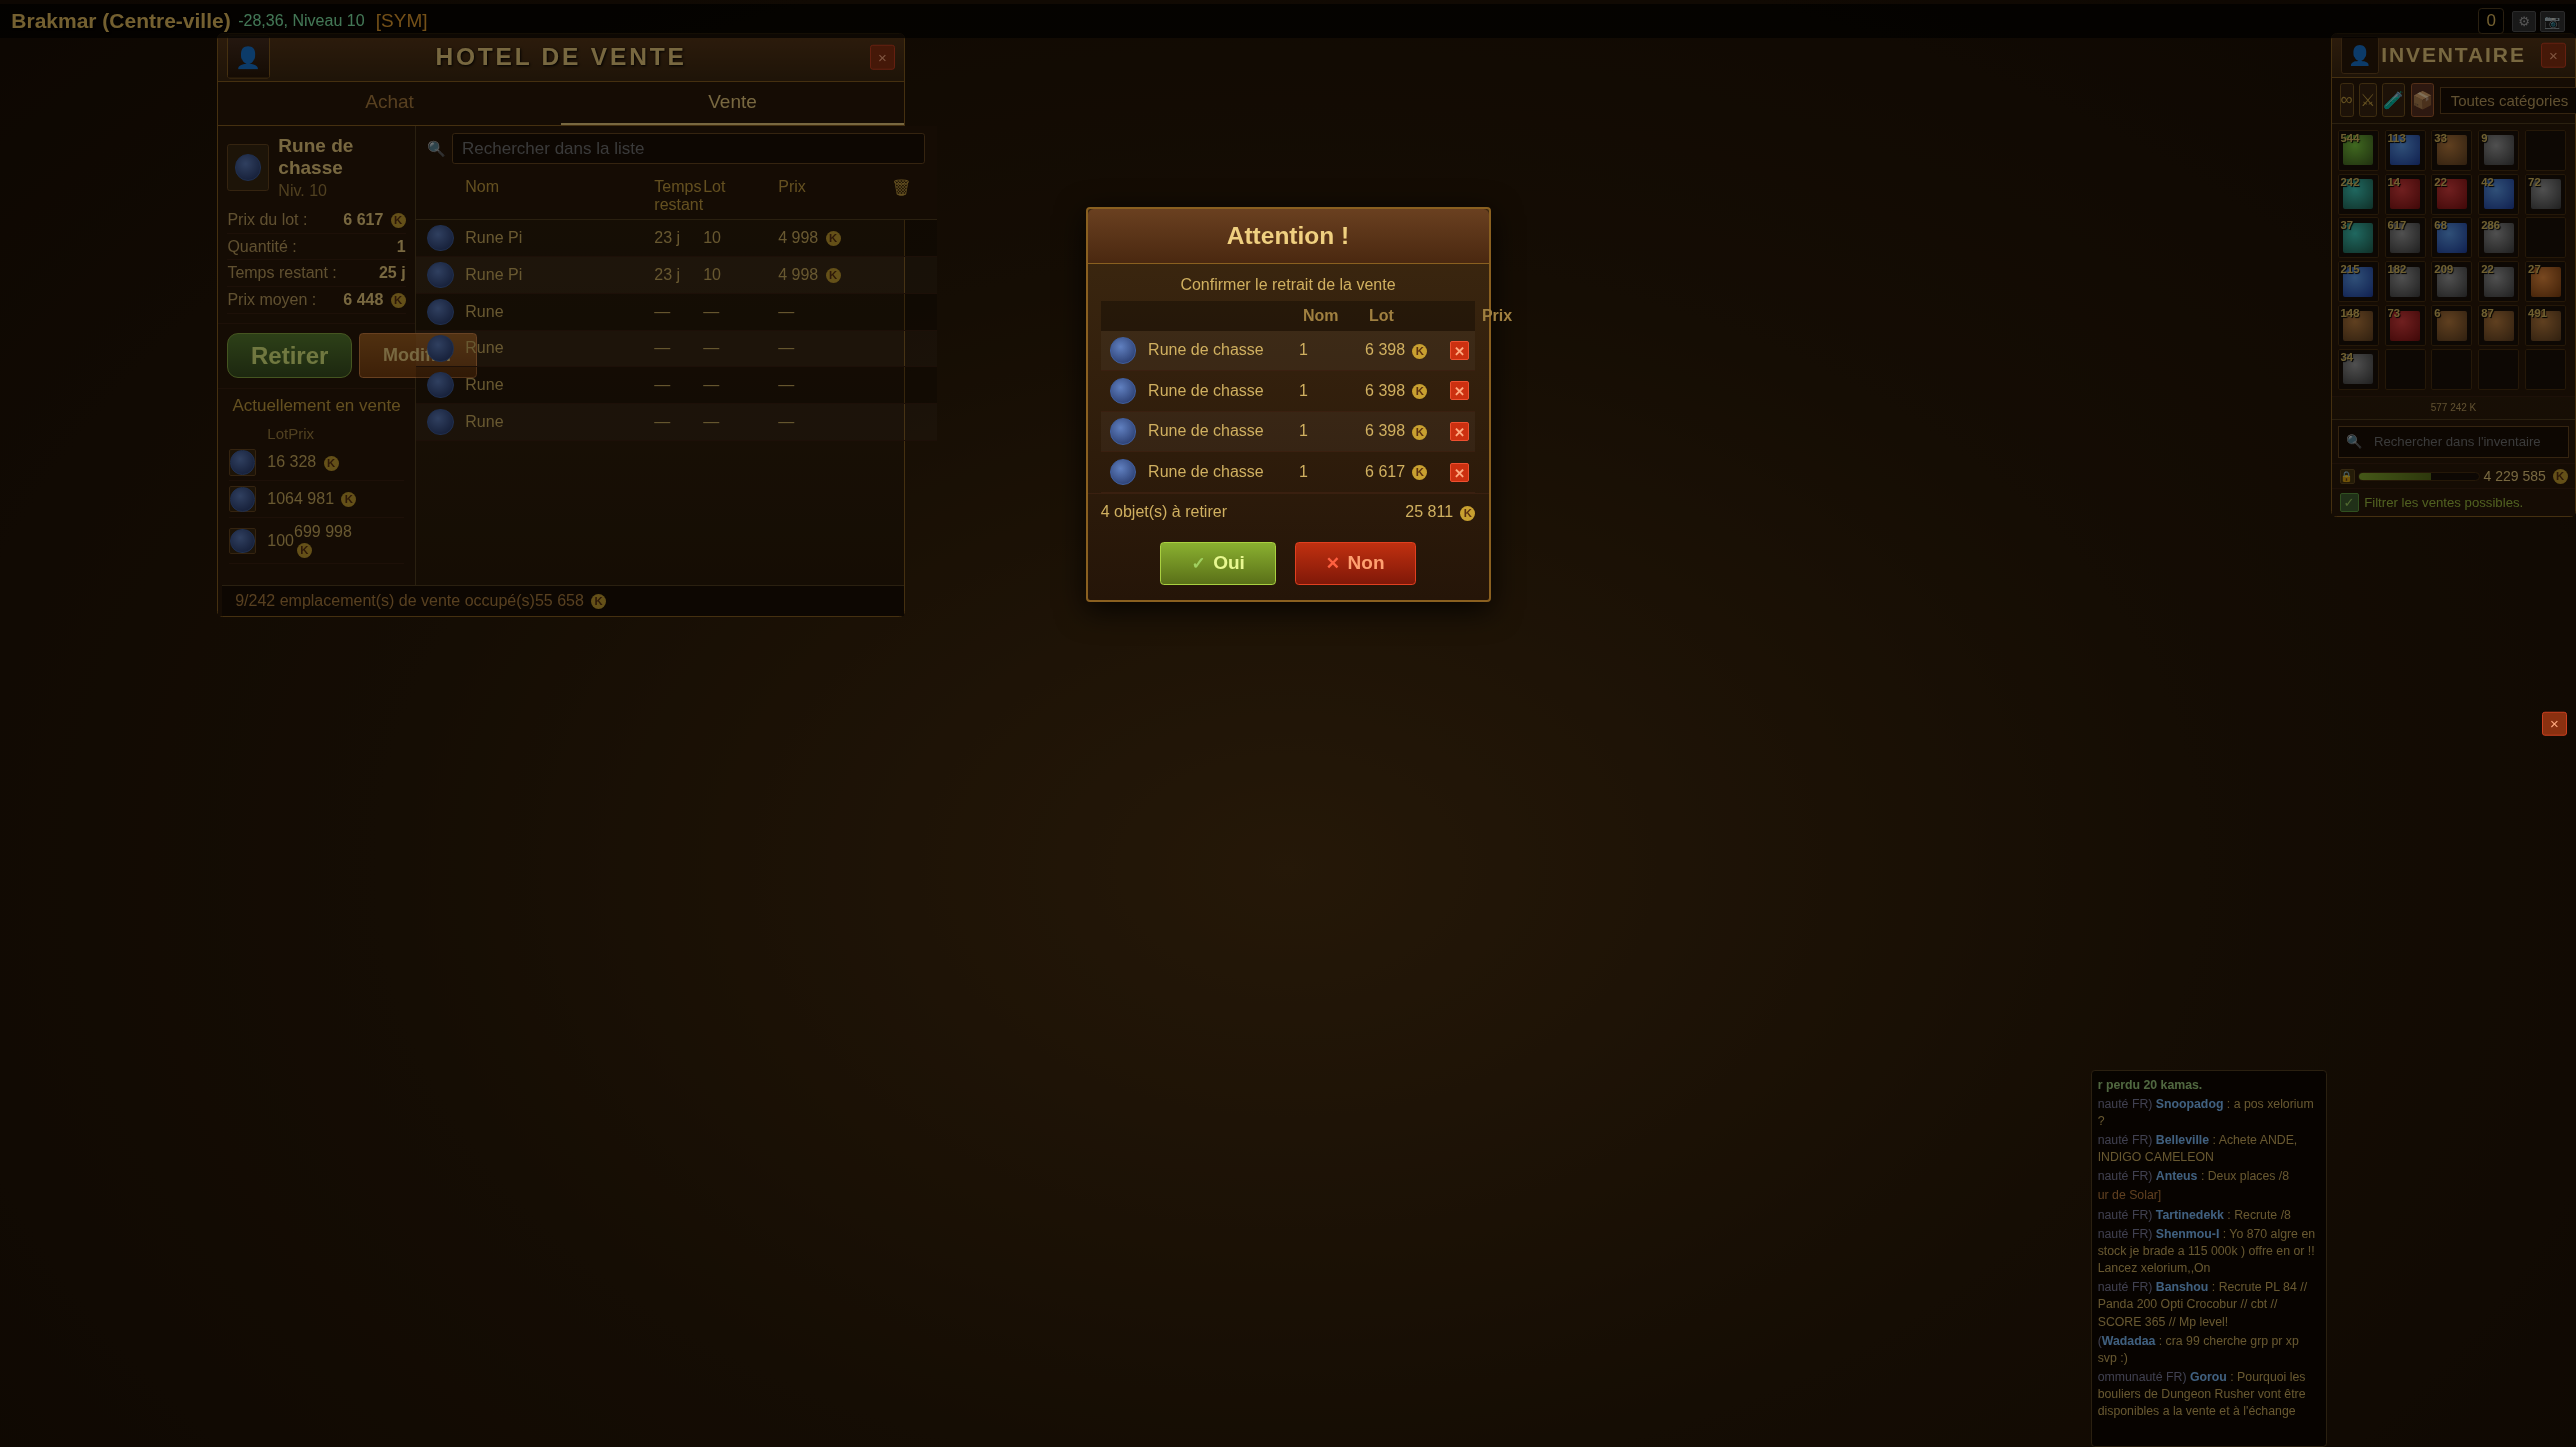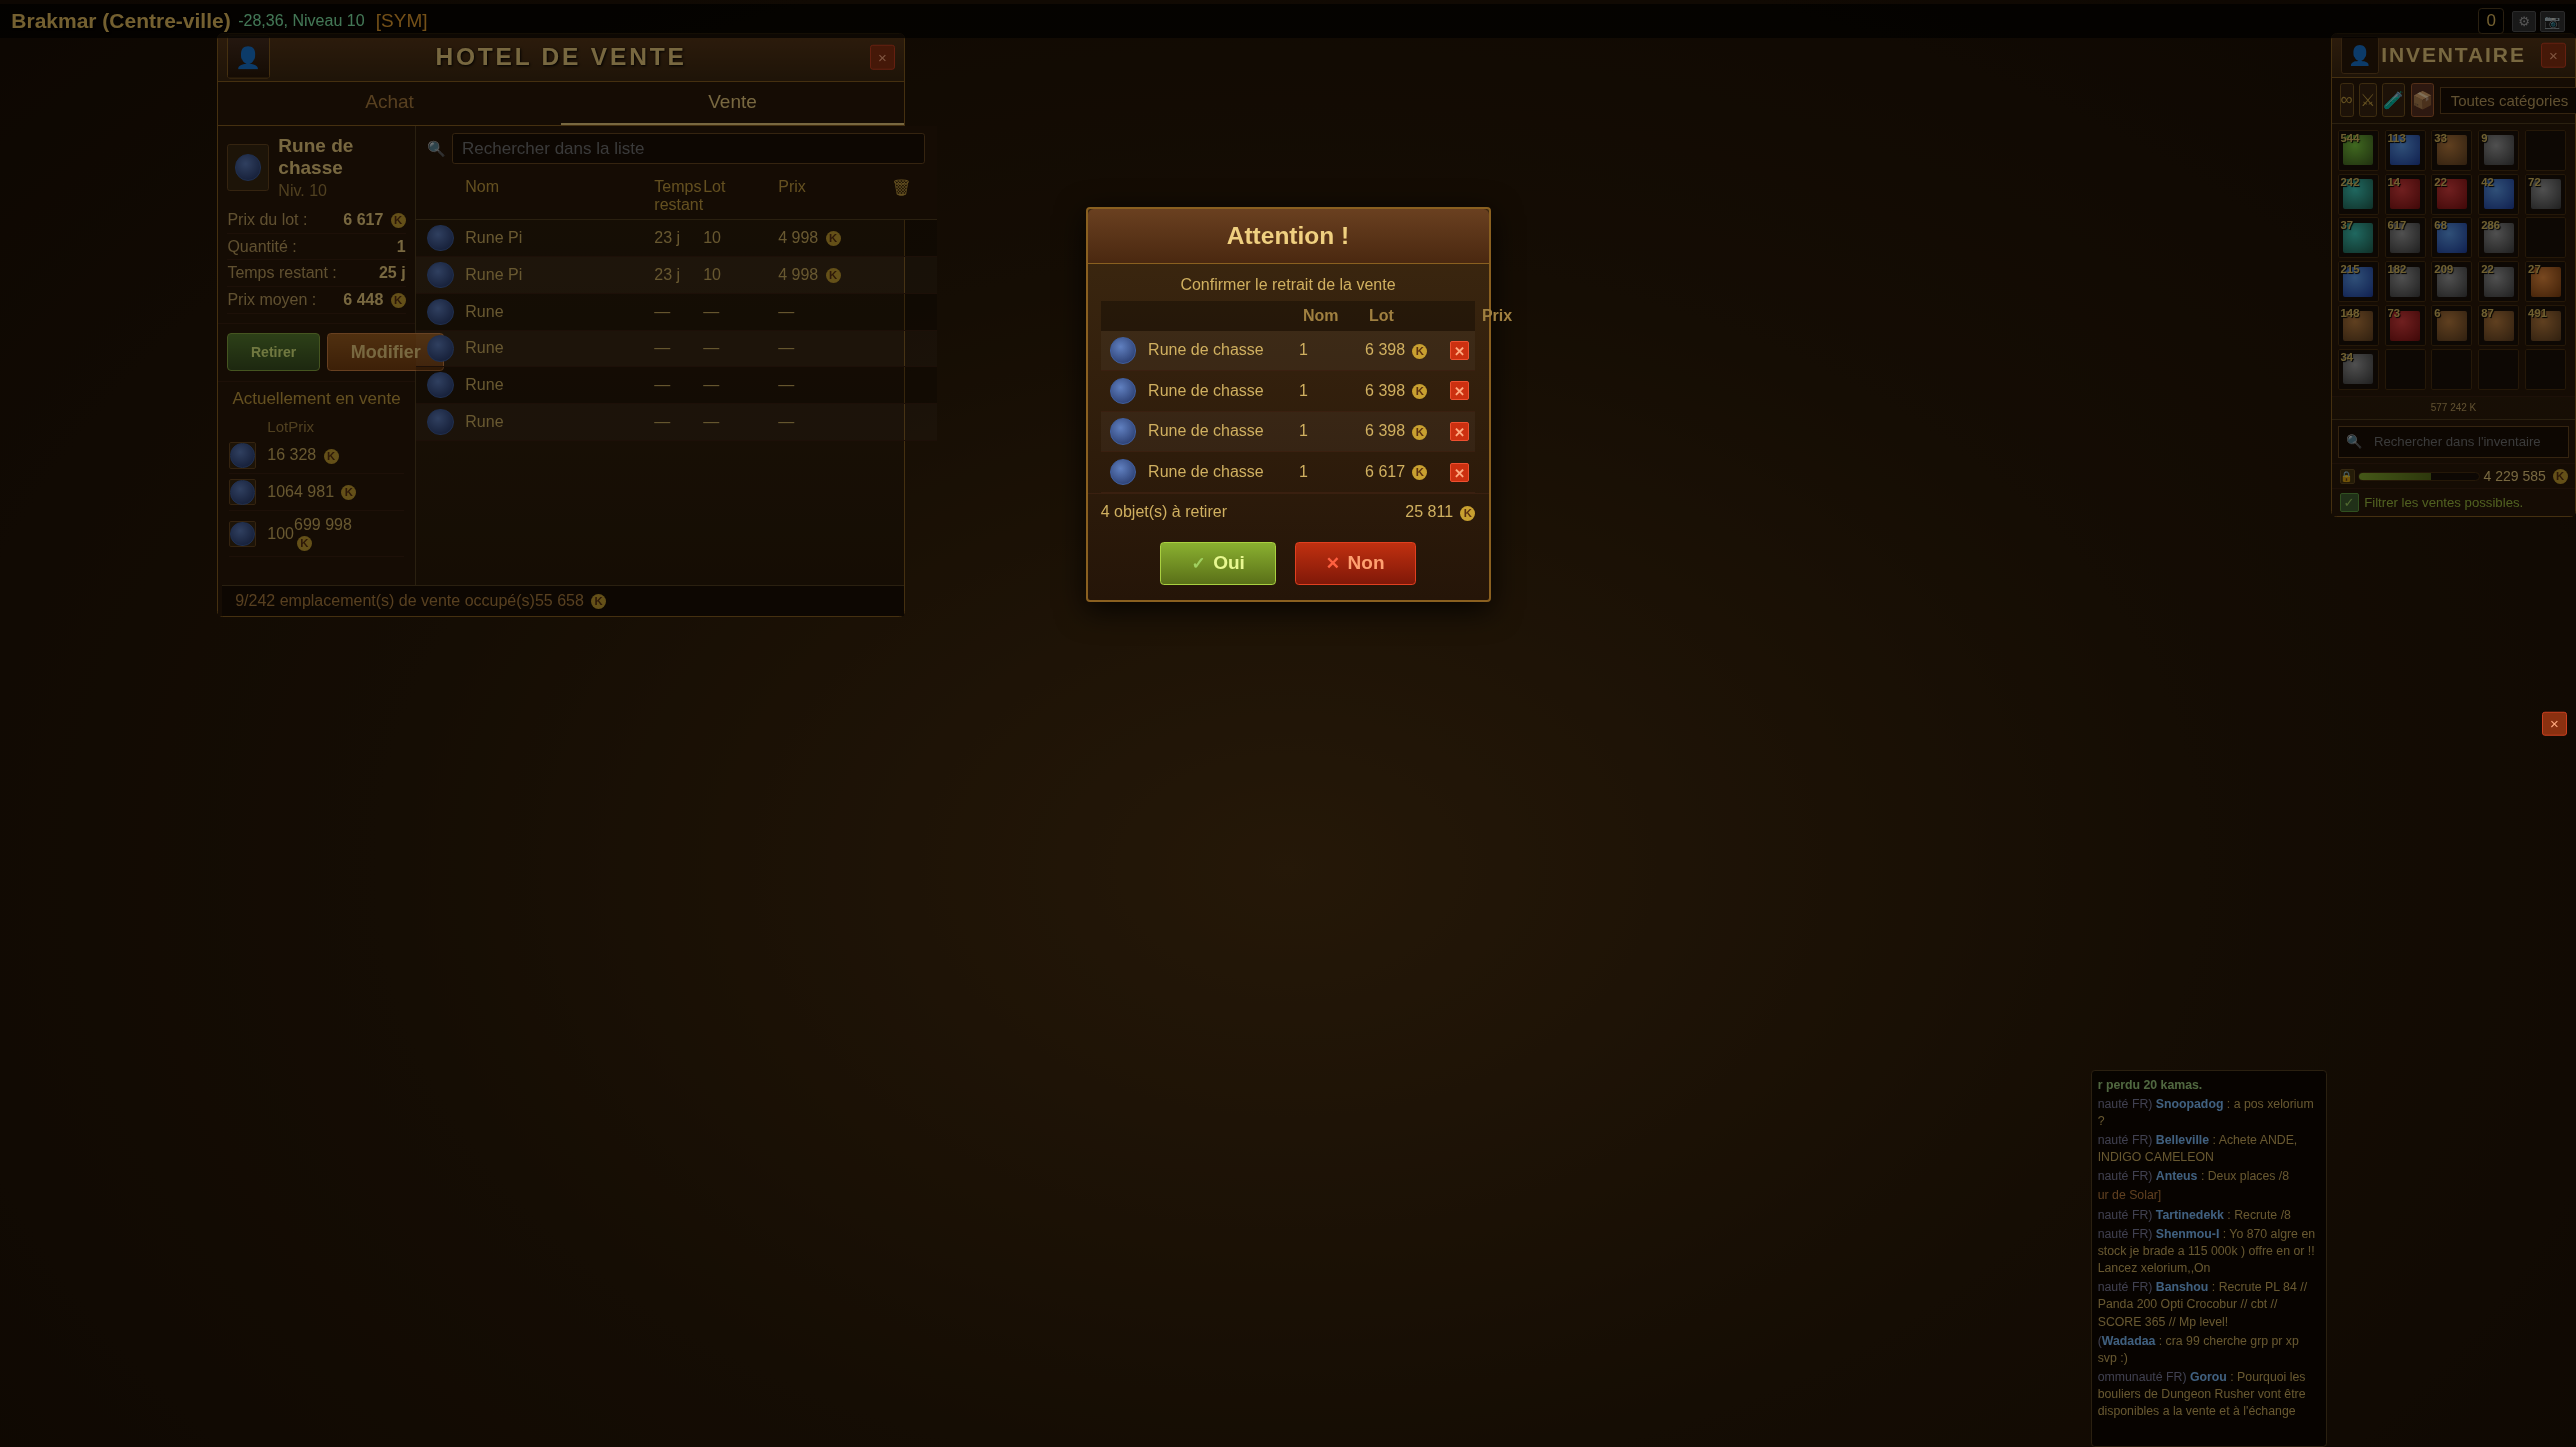--- a/index.html
+++ b/index.html
@@ -215,23 +215,23 @@
       line-height: 15px;
       color: #5a3010;
       font-weight: bold;
     }
 
     
     .btn-green {
       background: linear-gradient(180deg, #5a8030 0%, #3a5020 100%);
       border: 1.9px solid #8aaa40;
       color: #e0f080;
-      font-size: 14px;
+      font-size: 24px;
       padding: 7.5px 22.6px;
-      border-radius: 4px;
+      border-radius: 11px;
       cursor: pointer;
       font-weight: bold;
     }
     .btn-orange {
       background: linear-gradient(180deg, #a06020 0%, #7a4010 100%);
       border: 1.9px solid #d08040;
       color: #f0d080;
       font-size: 18px;
       padding: 7.5px 22.6px;
       border-radius: 3.8px;

